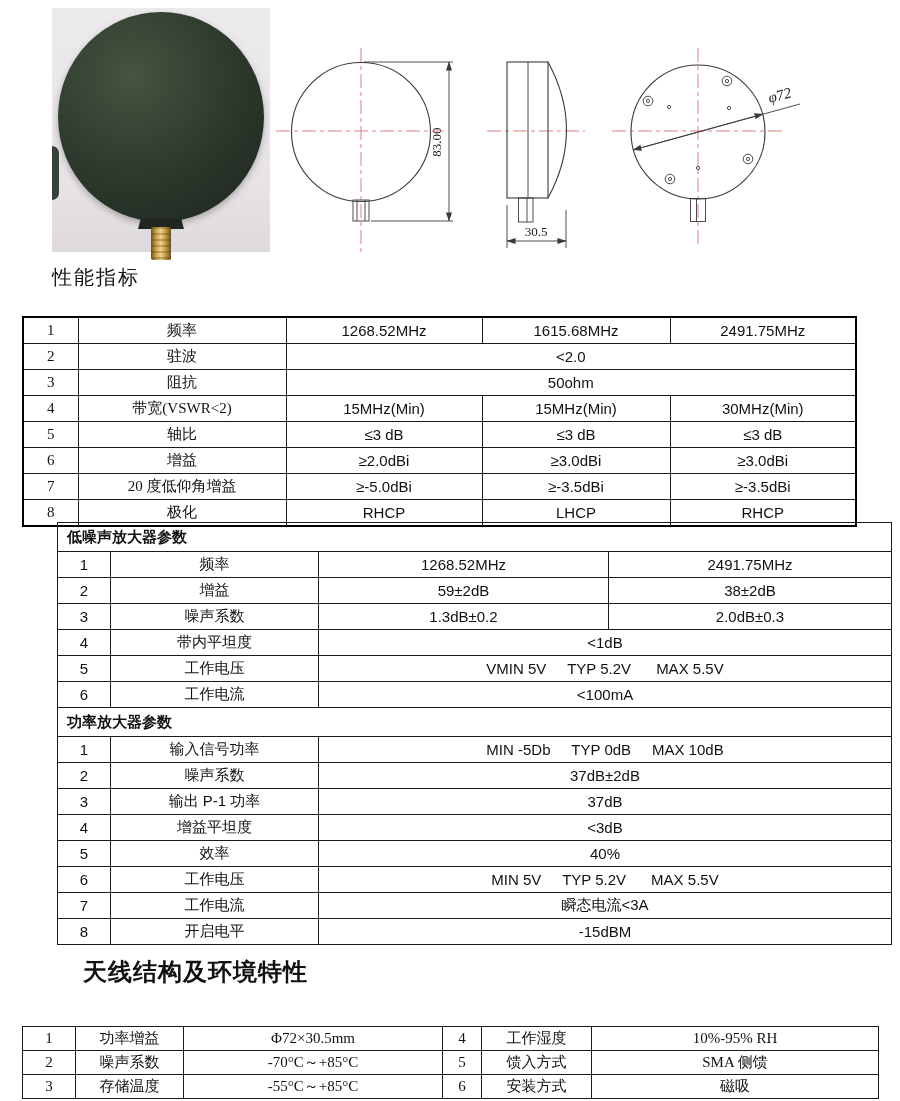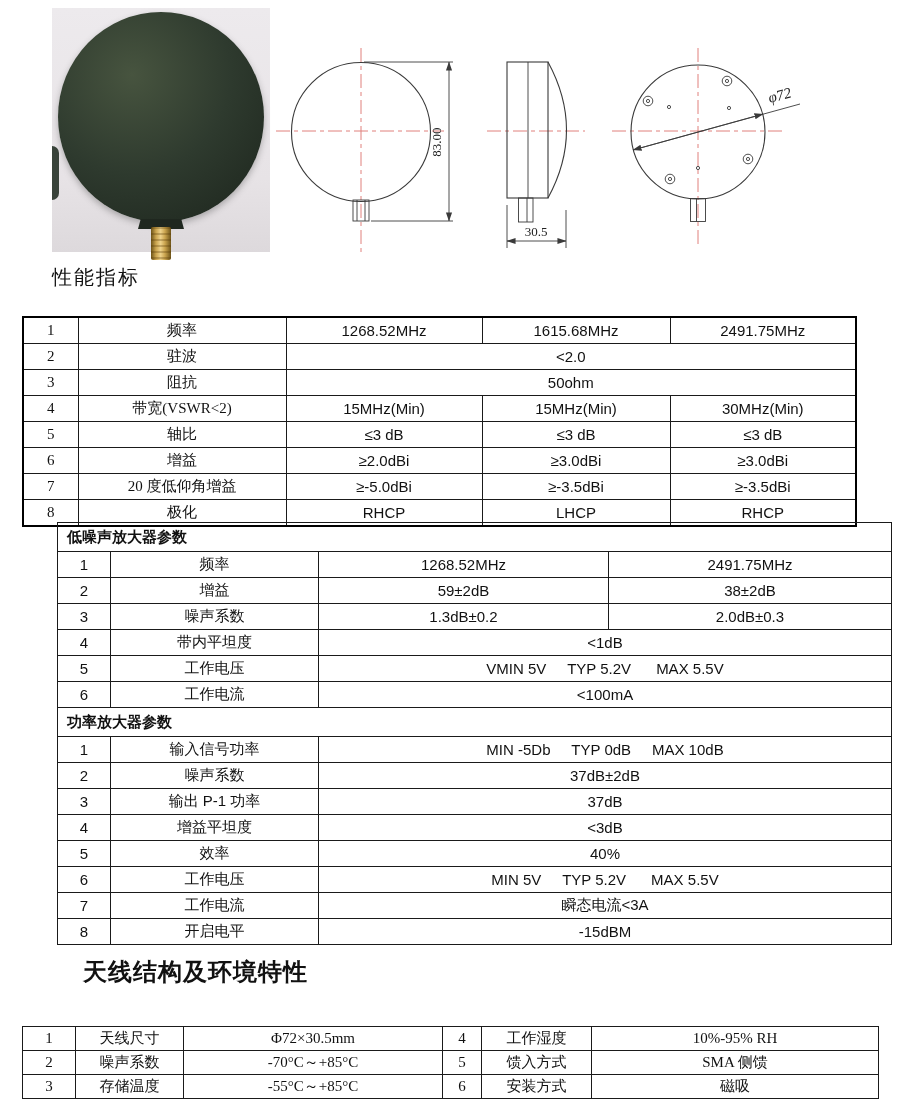--- a/index.html
+++ b/index.html
@@ -281,21 +281,21 @@
         <col style="width:53px">
         <col style="width:108px">
         <col style="width:259px">
         <col style="width:39px">
         <col style="width:110px">
         <col style="width:287px">
       </colgroup>
     <tbody>
         <tr>
       <td>1</td>
-      <td>天线尺寸</td>
+      <td>功率增益</td>
       <td>Φ72×30.5mm</td>
       <td>4</td>
       <td>工作湿度</td>
       <td>10%-95% RH</td>
     </tr>
     <tr>
       <td>2</td>
       <td>噪声系数</td>
       <td>-70°C～+85°C</td>
       <td>5</td>

